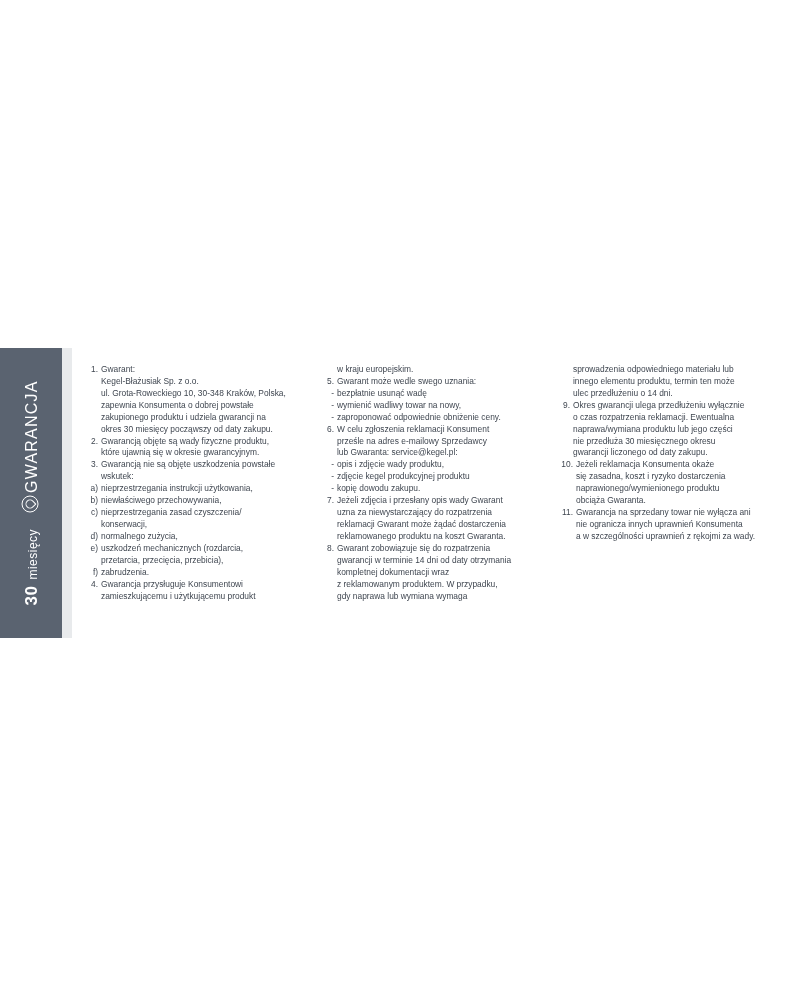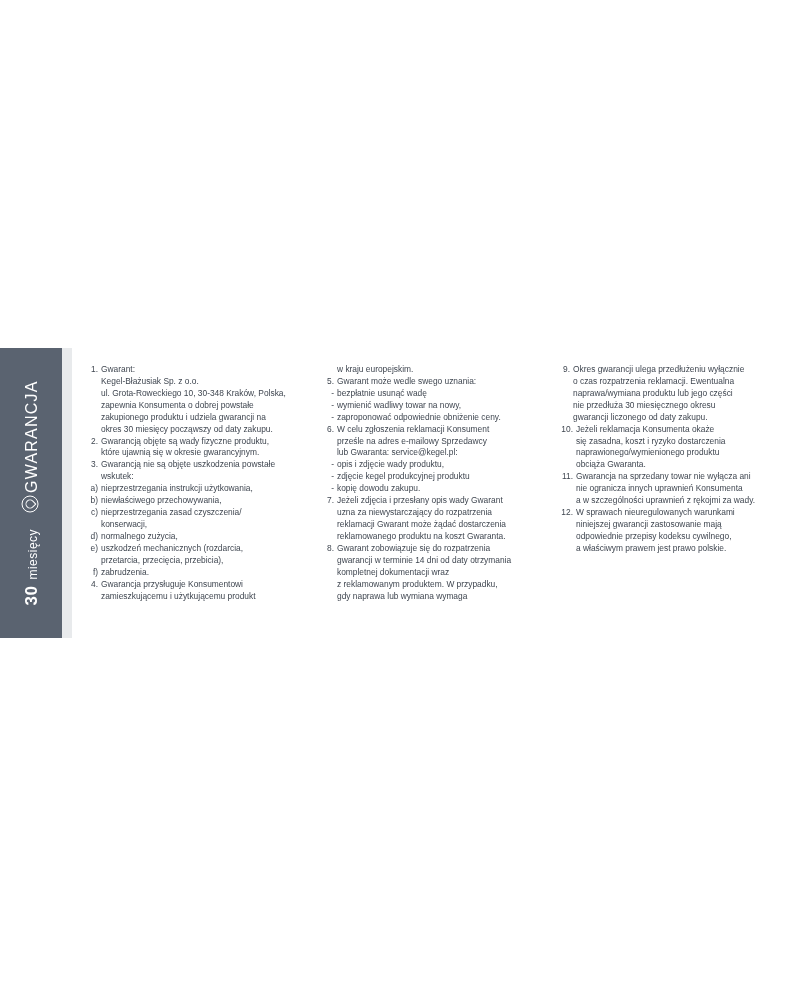--- a/index.html
+++ b/index.html
@@ -295,20 +295,28 @@
             <div class="line">Gwarant zobowiązuje się do rozpatrzenia</div>
             <div class="line">gwarancji w terminie 14 dni od daty otrzymania</div>
             <div class="line">kompletnej dokumentacji wraz</div>
             <div class="line">z reklamowanym produktem. W przypadku,</div>
             <div class="line">gdy naprawa lub wymiana wymaga</div>
           </div>
         </div>
       </div>
     <div class="col col-3" id="col-3">
         <div class="item">
+          <div class="item-num"></div>
+          <div class="item-body">
+            <div class="line">sprowadzenia odpowiedniego materiału lub</div>
+            <div class="line">innego elementu produktu, termin ten może</div>
+            <div class="line">ulec przedłużeniu o 14 dni.</div>
+          </div>
+        </div>
+        <div class="item">
           <div class="item-num">9.</div>
           <div class="item-body">
             <div class="line">Okres gwarancji ulega przedłużeniu wyłącznie</div>
             <div class="line">o czas rozpatrzenia reklamacji. Ewentualna</div>
             <div class="line">naprawa/wymiana produktu lub jego części</div>
             <div class="line">nie przedłuża 30 miesięcznego okresu</div>
             <div class="line">gwarancji liczonego od daty zakupu.</div>
           </div>
         </div>
         <div class="item">
@@ -321,25 +329,16 @@
           </div>
         </div>
         <div class="item">
           <div class="item-num wide">11.</div>
           <div class="item-body">
             <div class="line">Gwarancja na sprzedany towar nie wyłącza ani</div>
             <div class="line">nie ogranicza innych uprawnień Konsumenta</div>
             <div class="line">a w szczególności uprawnień z rękojmi za wady.</div>
           </div>
         </div>
-        <div class="item">
-          <div class="item-num wide">12.</div>
-          <div class="item-body">
-            <div class="line">W sprawach nieuregulowanych warunkami</div>
-            <div class="line">niniejszej gwarancji zastosowanie mają</div>
-            <div class="line">odpowiednie przepisy kodeksu cywilnego,</div>
-            <div class="line">a właściwym prawem jest prawo polskie.</div>
-          </div>
-        </div>
       </div>
   </div>
 
 </div>
 
 </body></html>

